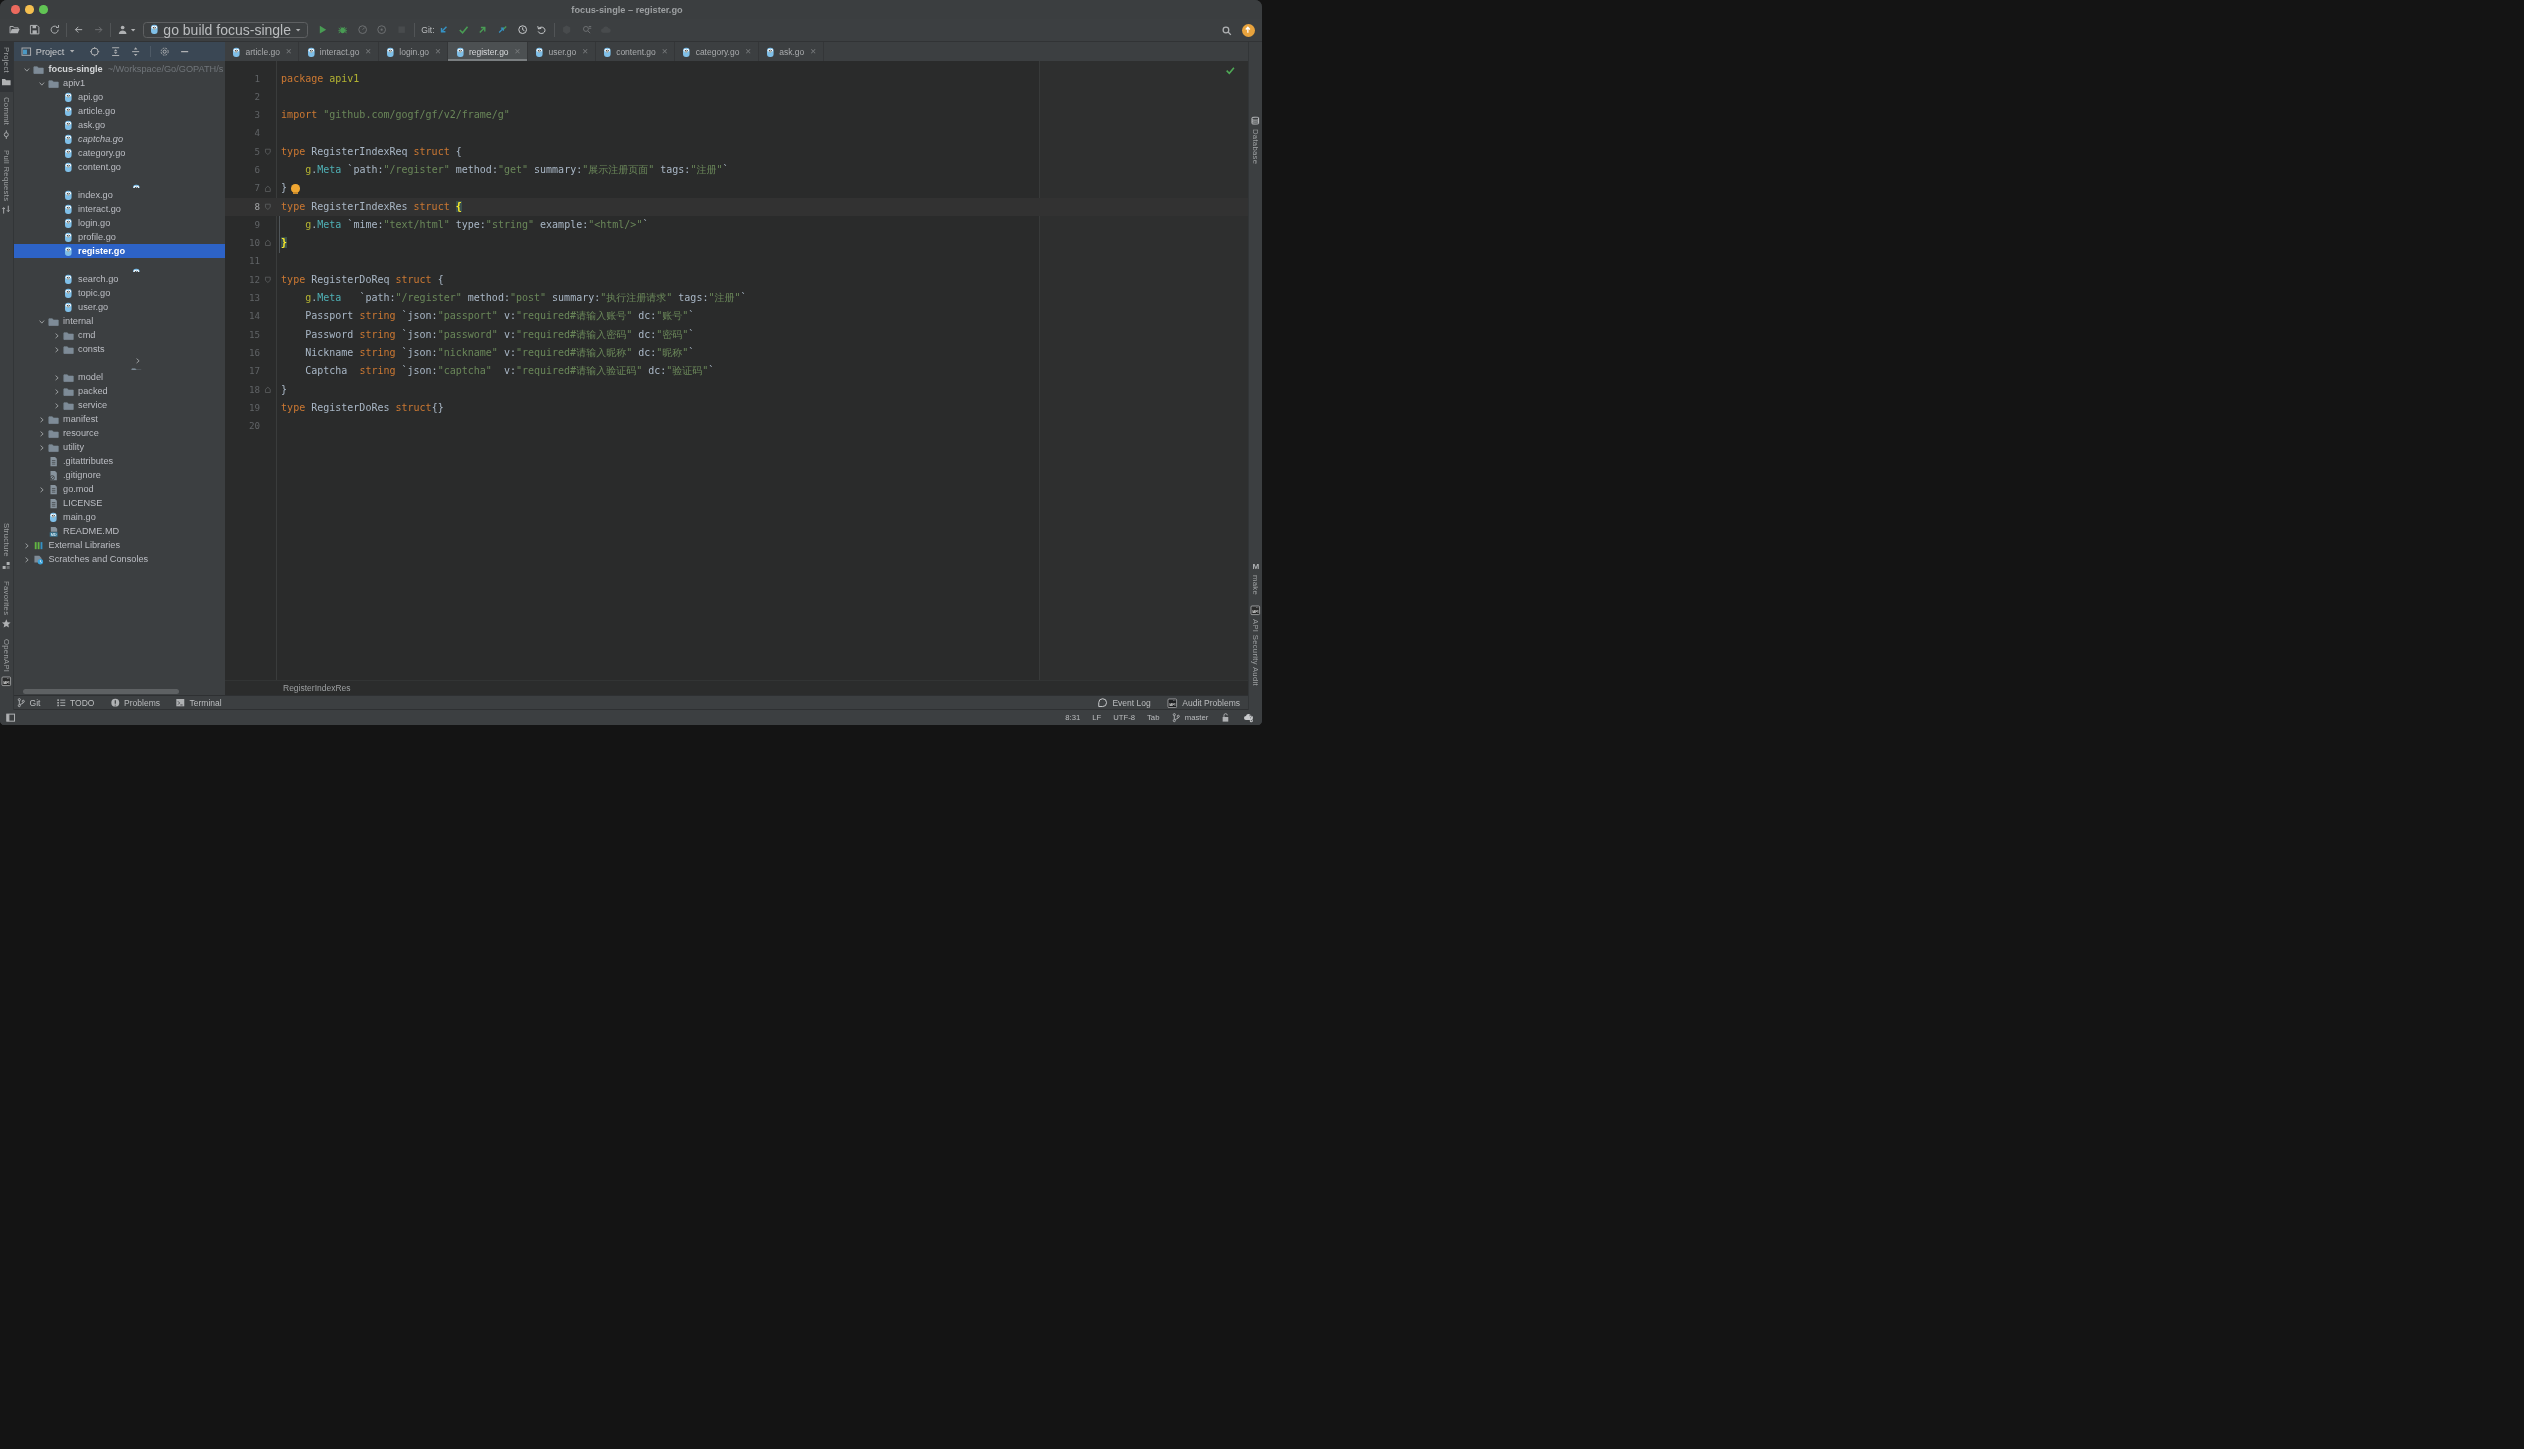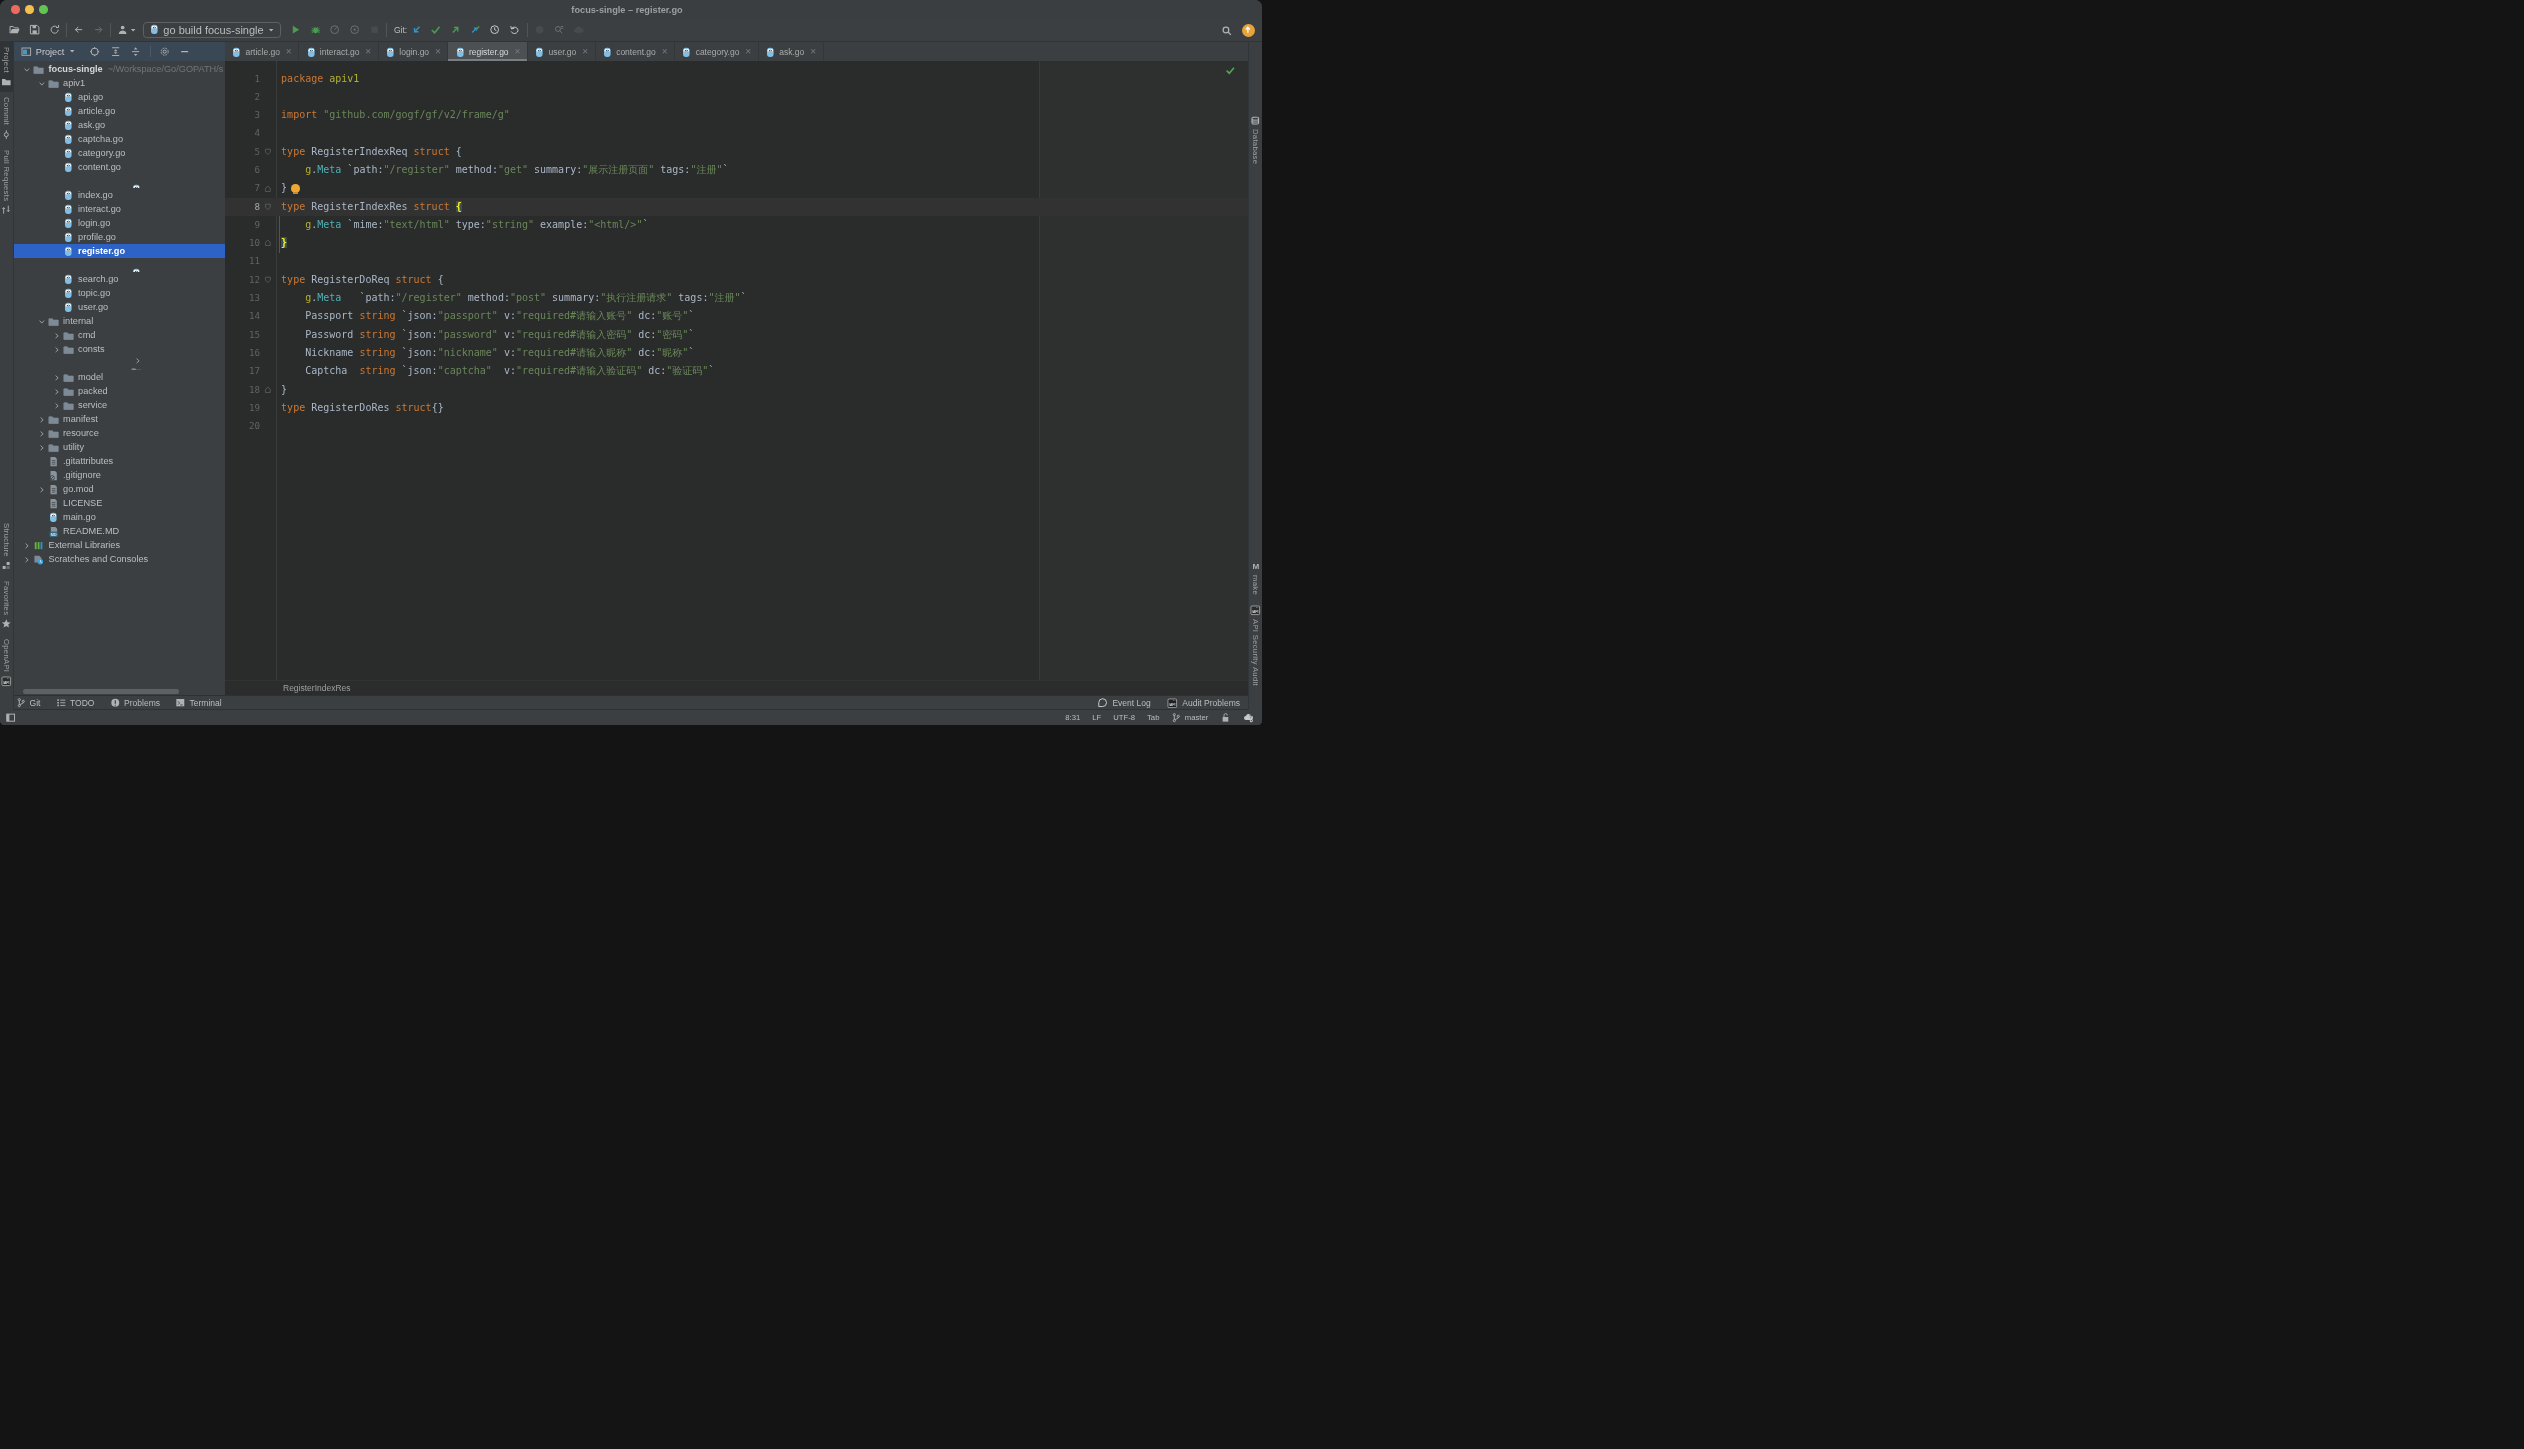--- a/index.html
+++ b/index.html
@@ -16,21 +16,21 @@
            color:#9C9FA1; font-size:9.2px; font-weight:bold; }
 
   
   .toolbar { position:absolute; left:0; top:19px; width:100%; height:22.5px; background:#3C3F41;
              display:flex; align-items:center; border-bottom:0.7px solid #313335; }
   .tb-group { display:flex; align-items:center; gap:7px; }
   .tb-sep { width:0.7px; height:14px; background:#515456; margin:0 5.6px; }
   .ic { display:inline-flex; align-items:center; justify-content:center; width:12.7px; height:12.7px; }
   .ic.dim { opacity:.42; }
   .run-pill { display:flex; align-items:center; gap:4.2px; height:16px; padding:0 5.6px 0 4.2px;
-              border:0.7px solid #5E6062; border-radius:3.5px; color:#BBBDBF; font-size:11px; }
+              border:0.7px solid #5E6062; border-radius:3.5px; color:#BBBDBF; font-size:14px; }
   .git-label { color:#BBBDBF; font-size:8.5px; margin:0 2.8px 0 1.4px; }
   .toolbar-right { position:absolute; right:7px; top:0; height:22.5px; display:flex; align-items:center; gap:8.5px; }
   .badge { width:13.4px; height:13.4px; border-radius:50%; background:#E8A33D; display:flex; align-items:center; justify-content:center; }
 
   
   .stripe { position:absolute; top:42px; width:14px; height:668px; background:#3C3F41; z-index:5; }
   .stripe.left { left:0; border-right:0.7px solid #323537; }
   .stripe.right { right:0; border-left:0.7px solid #323537; }
   .stripe-btn { display:flex; flex-direction:column; align-items:center; gap:3.5px; padding:5px 0; cursor:default; }
   .stripe-btn.active { background:#313437; }
@@ -495,21 +495,21 @@
               <rect x="3" y="1" width="10" height="14" rx="4.5" fill="#7FBFE8"></rect>
               <circle cx="6" cy="5" r="2" fill="#fff"></circle>
               <circle cx="10" cy="5" r="2" fill="#fff"></circle>
               <circle cx="6.6" cy="5.5" r=".9" fill="#1E2022"></circle>
               <circle cx="9.4" cy="5.5" r=".9" fill="#1E2022"></circle>
               <ellipse cx="8" cy="7.4" rx="1.3" ry=".9" fill="#C8A478"></ellipse>
             </svg>
           </span>
           <span>ask.go</span>
         </div>
-        <div class="tree-row" style="padding-left: 38px;">
+        <div class="tree-row" style="padding-left: 38px; font-style: italic;">
           <span class="chev"></span>
           <span class="ficon">
             <svg width="10.6" height="10.6" viewBox="0 0 16 16">
               <rect x="3" y="1" width="10" height="14" rx="4.5" fill="#7FBFE8"></rect>
               <circle cx="6" cy="5" r="2" fill="#fff"></circle>
               <circle cx="10" cy="5" r="2" fill="#fff"></circle>
               <circle cx="6.6" cy="5.5" r=".9" fill="#1E2022"></circle>
               <circle cx="9.4" cy="5.5" r=".9" fill="#1E2022"></circle>
               <ellipse cx="8" cy="7.4" rx="1.3" ry=".9" fill="#C8A478"></ellipse>
             </svg>

